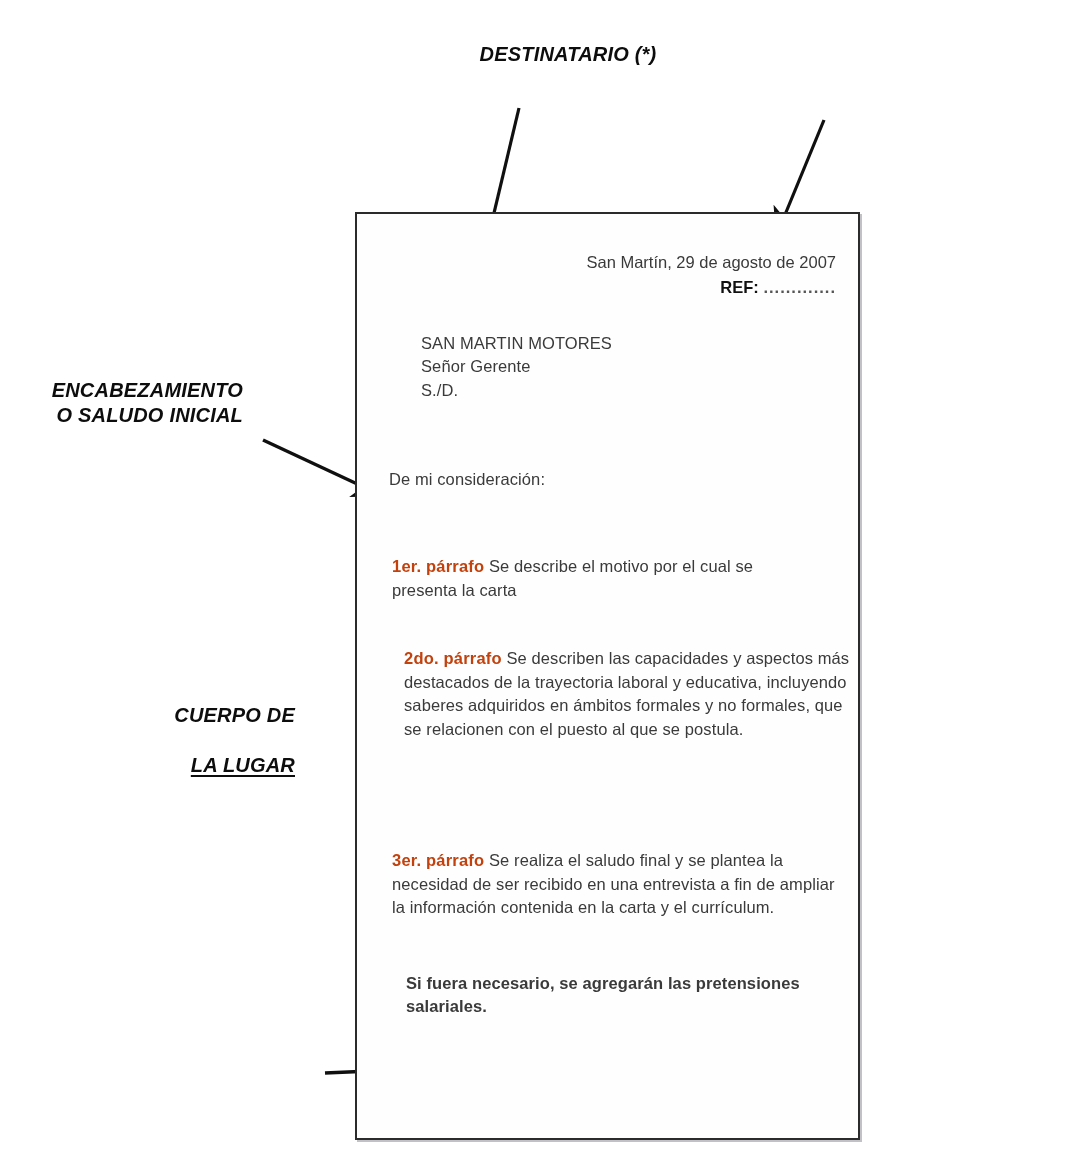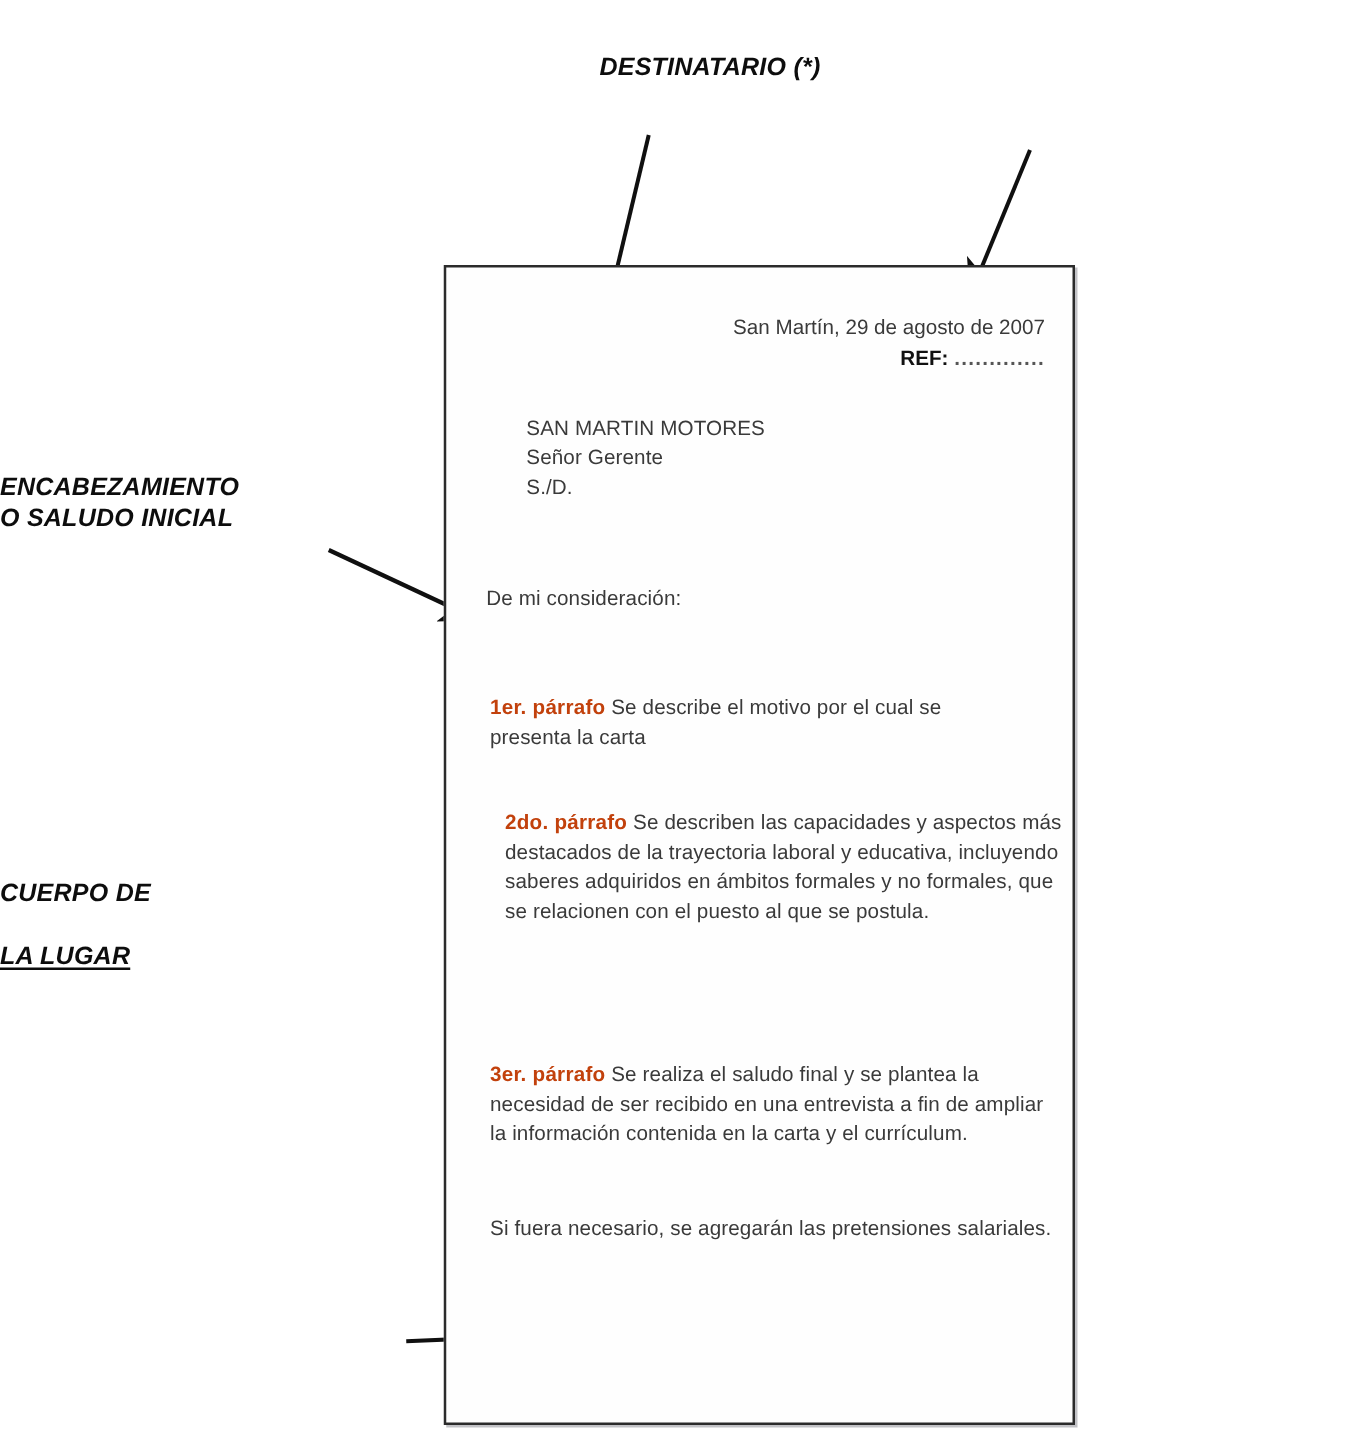--- a/index.html
+++ b/index.html
@@ -17,21 +17,21 @@
   .callout{
     position:absolute;
     font-weight:bold;
     font-style:italic;
     color:#0d0d0d;
     font-size:20px;
     line-height:1.25;
     letter-spacing:0.2px;
     white-space:pre-line;
   }
-  .callout.right{}
+  .callout.right{text-align:right;}
   .callout.center{text-align:center;}
   .u-line{text-decoration:underline;text-decoration-thickness:2px;text-underline-offset:3px;}
 
   
   .letter-page{
     position:absolute;
     left:355px;top:212px;
     width:505px;height:928px;
     border:2px solid #2b2b2b;
     background:#fefefe;
@@ -59,21 +59,21 @@
     line-height:1.5;
   }
   .date-line .ref{font-weight:bold;color:#111;margin-left:16px;}
   .date-line .dots{font-weight:bold;color:#555;letter-spacing:1px;}
 
   .addressee{left:32px;top:118px;margin-left:32px;}
   .greeting{left:32px;top:254px;}
   .para1{left:35px;top:318px;width:430px;}
   .para2{left:47px;top:410px;width:450px;}
   .para3{left:35px;top:612px;width:450px;}
-  .closing{left:35px;top:758px;width:450px;}
+  .closing{left:49px;top:758px;width:450px;font-weight:bold;}
   .sender-block{left:318px;top:830px;width:290px;}
 </style>
 </head>
 <body>
 
 <div class="stage">
 
   <svg class="svg-layer" viewBox="0 0 1080 1150" xmlns="http://www.w3.org/2000/svg">
     <defs>
       <marker id="ah" markerWidth="9" markerHeight="9" refX="4" refY="4.5" orient="auto" markerUnits="strokeWidth">

